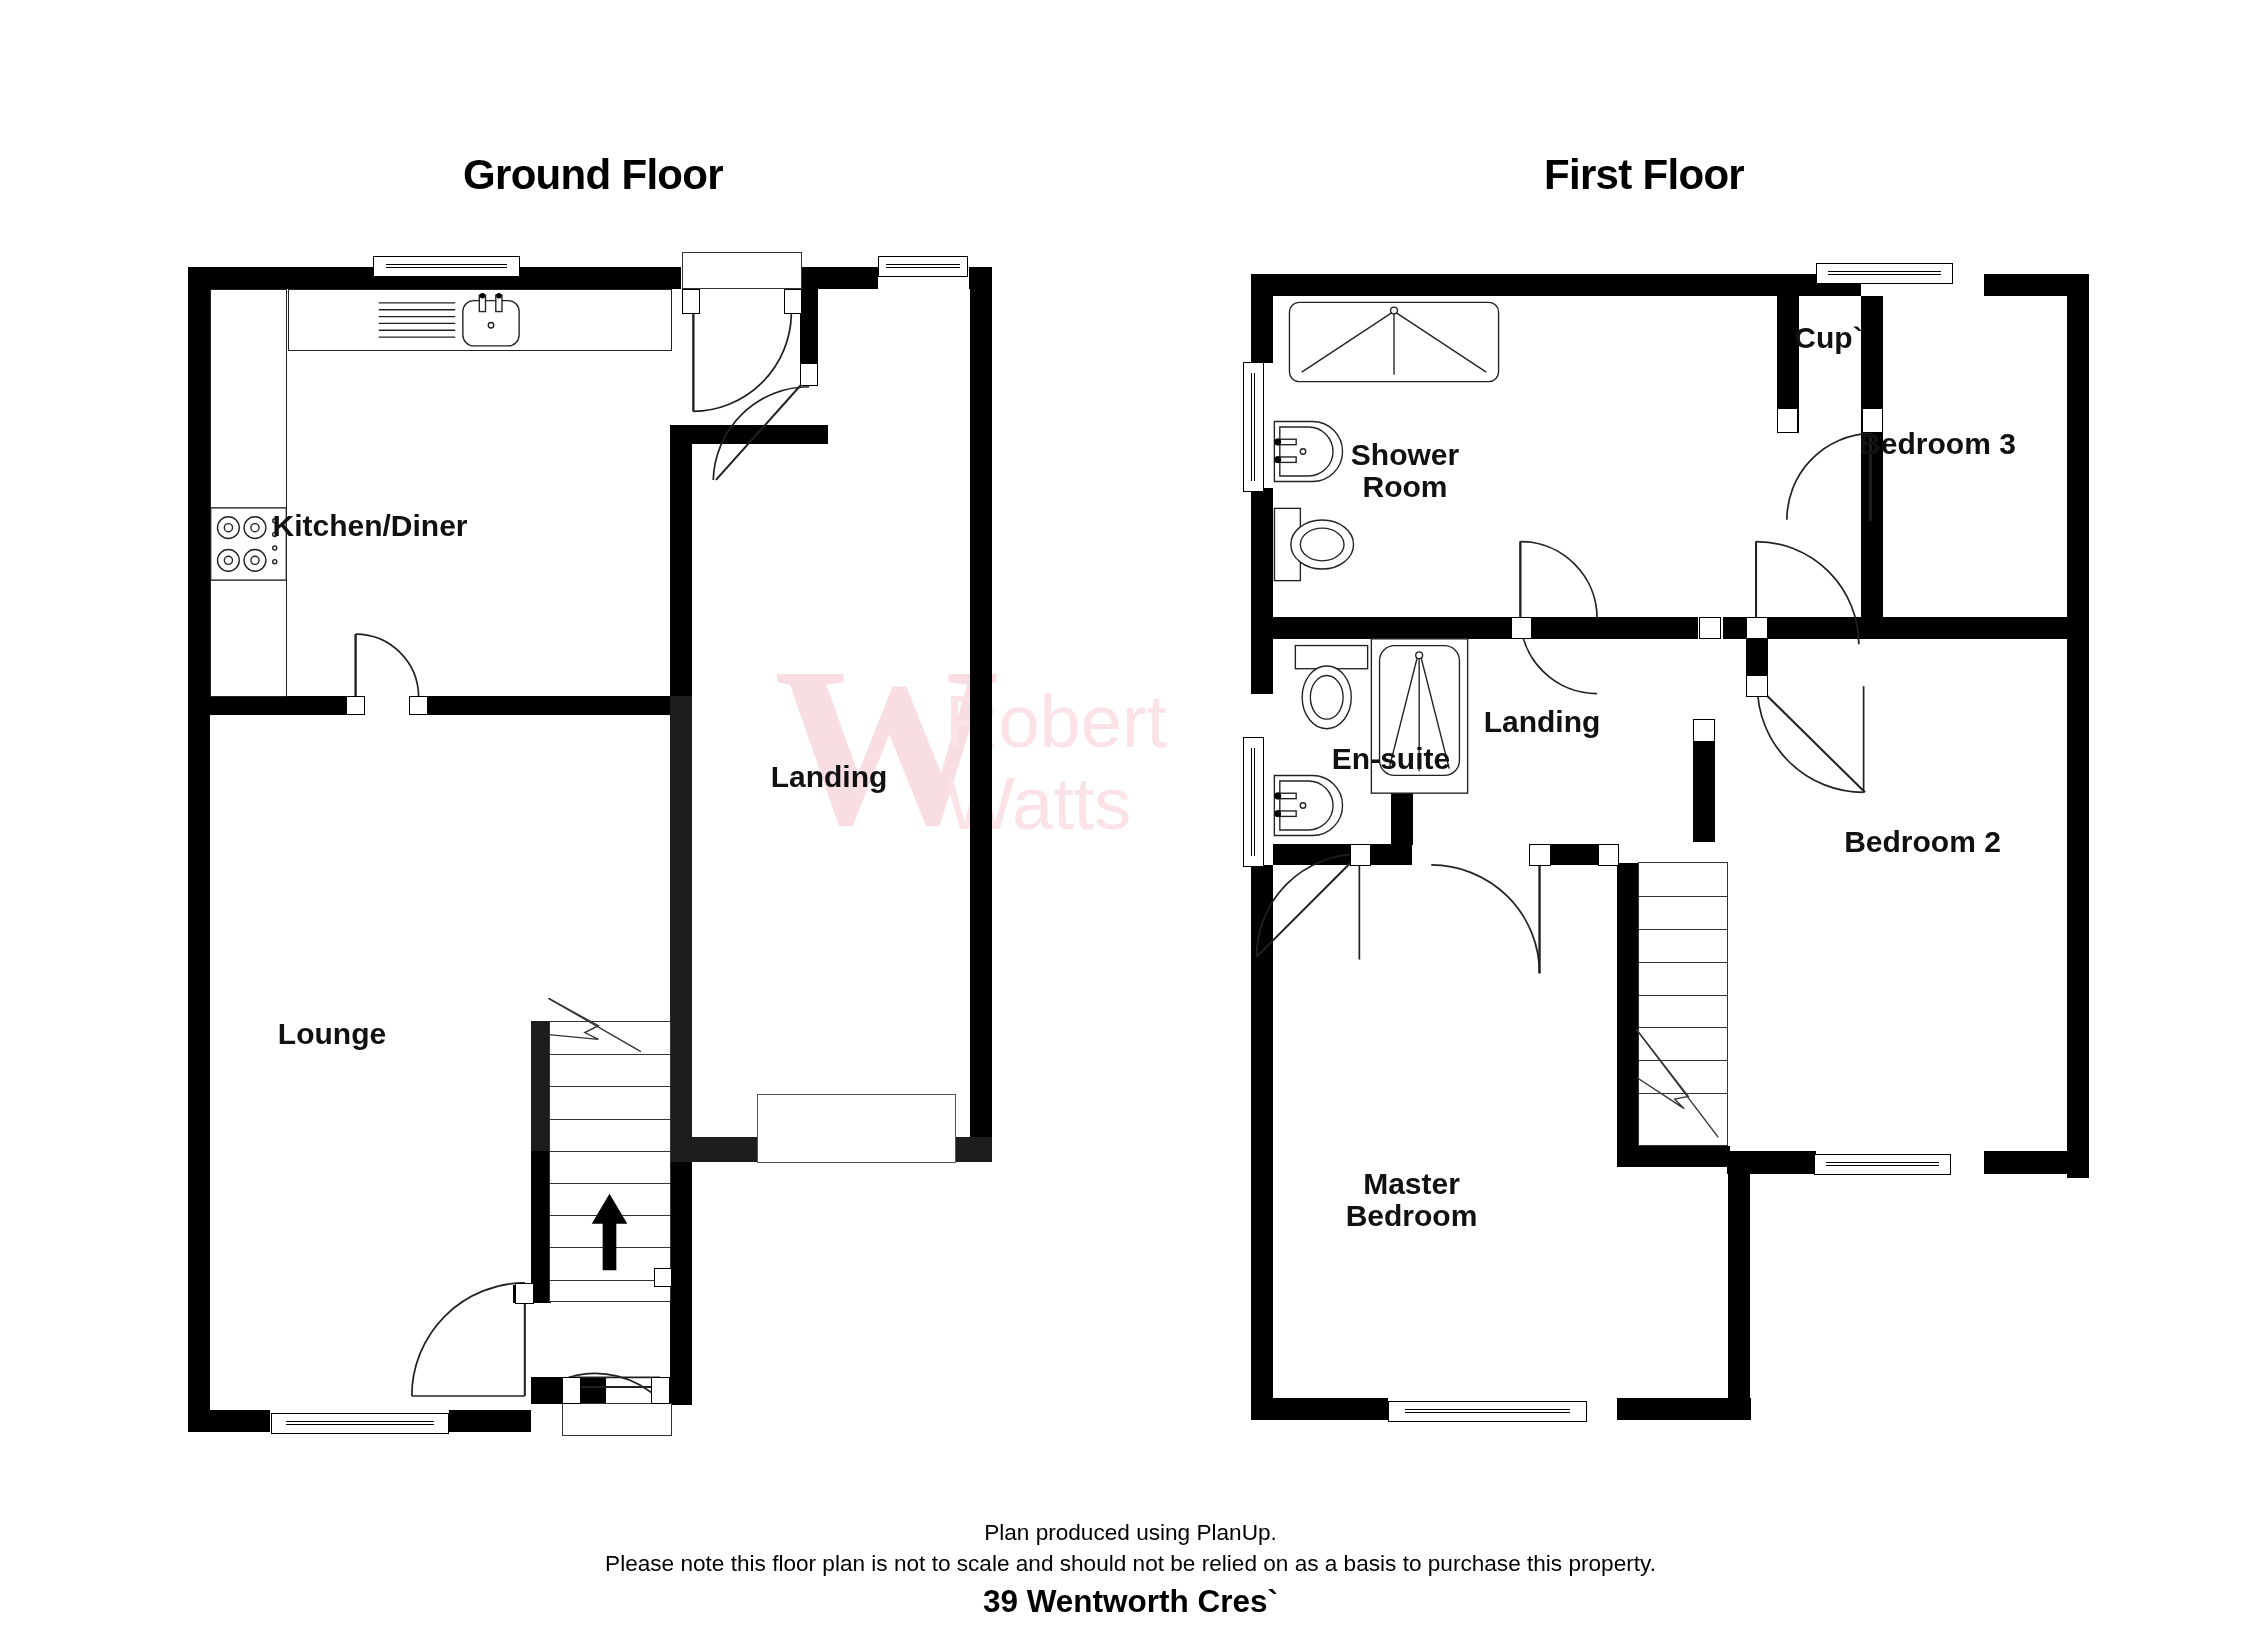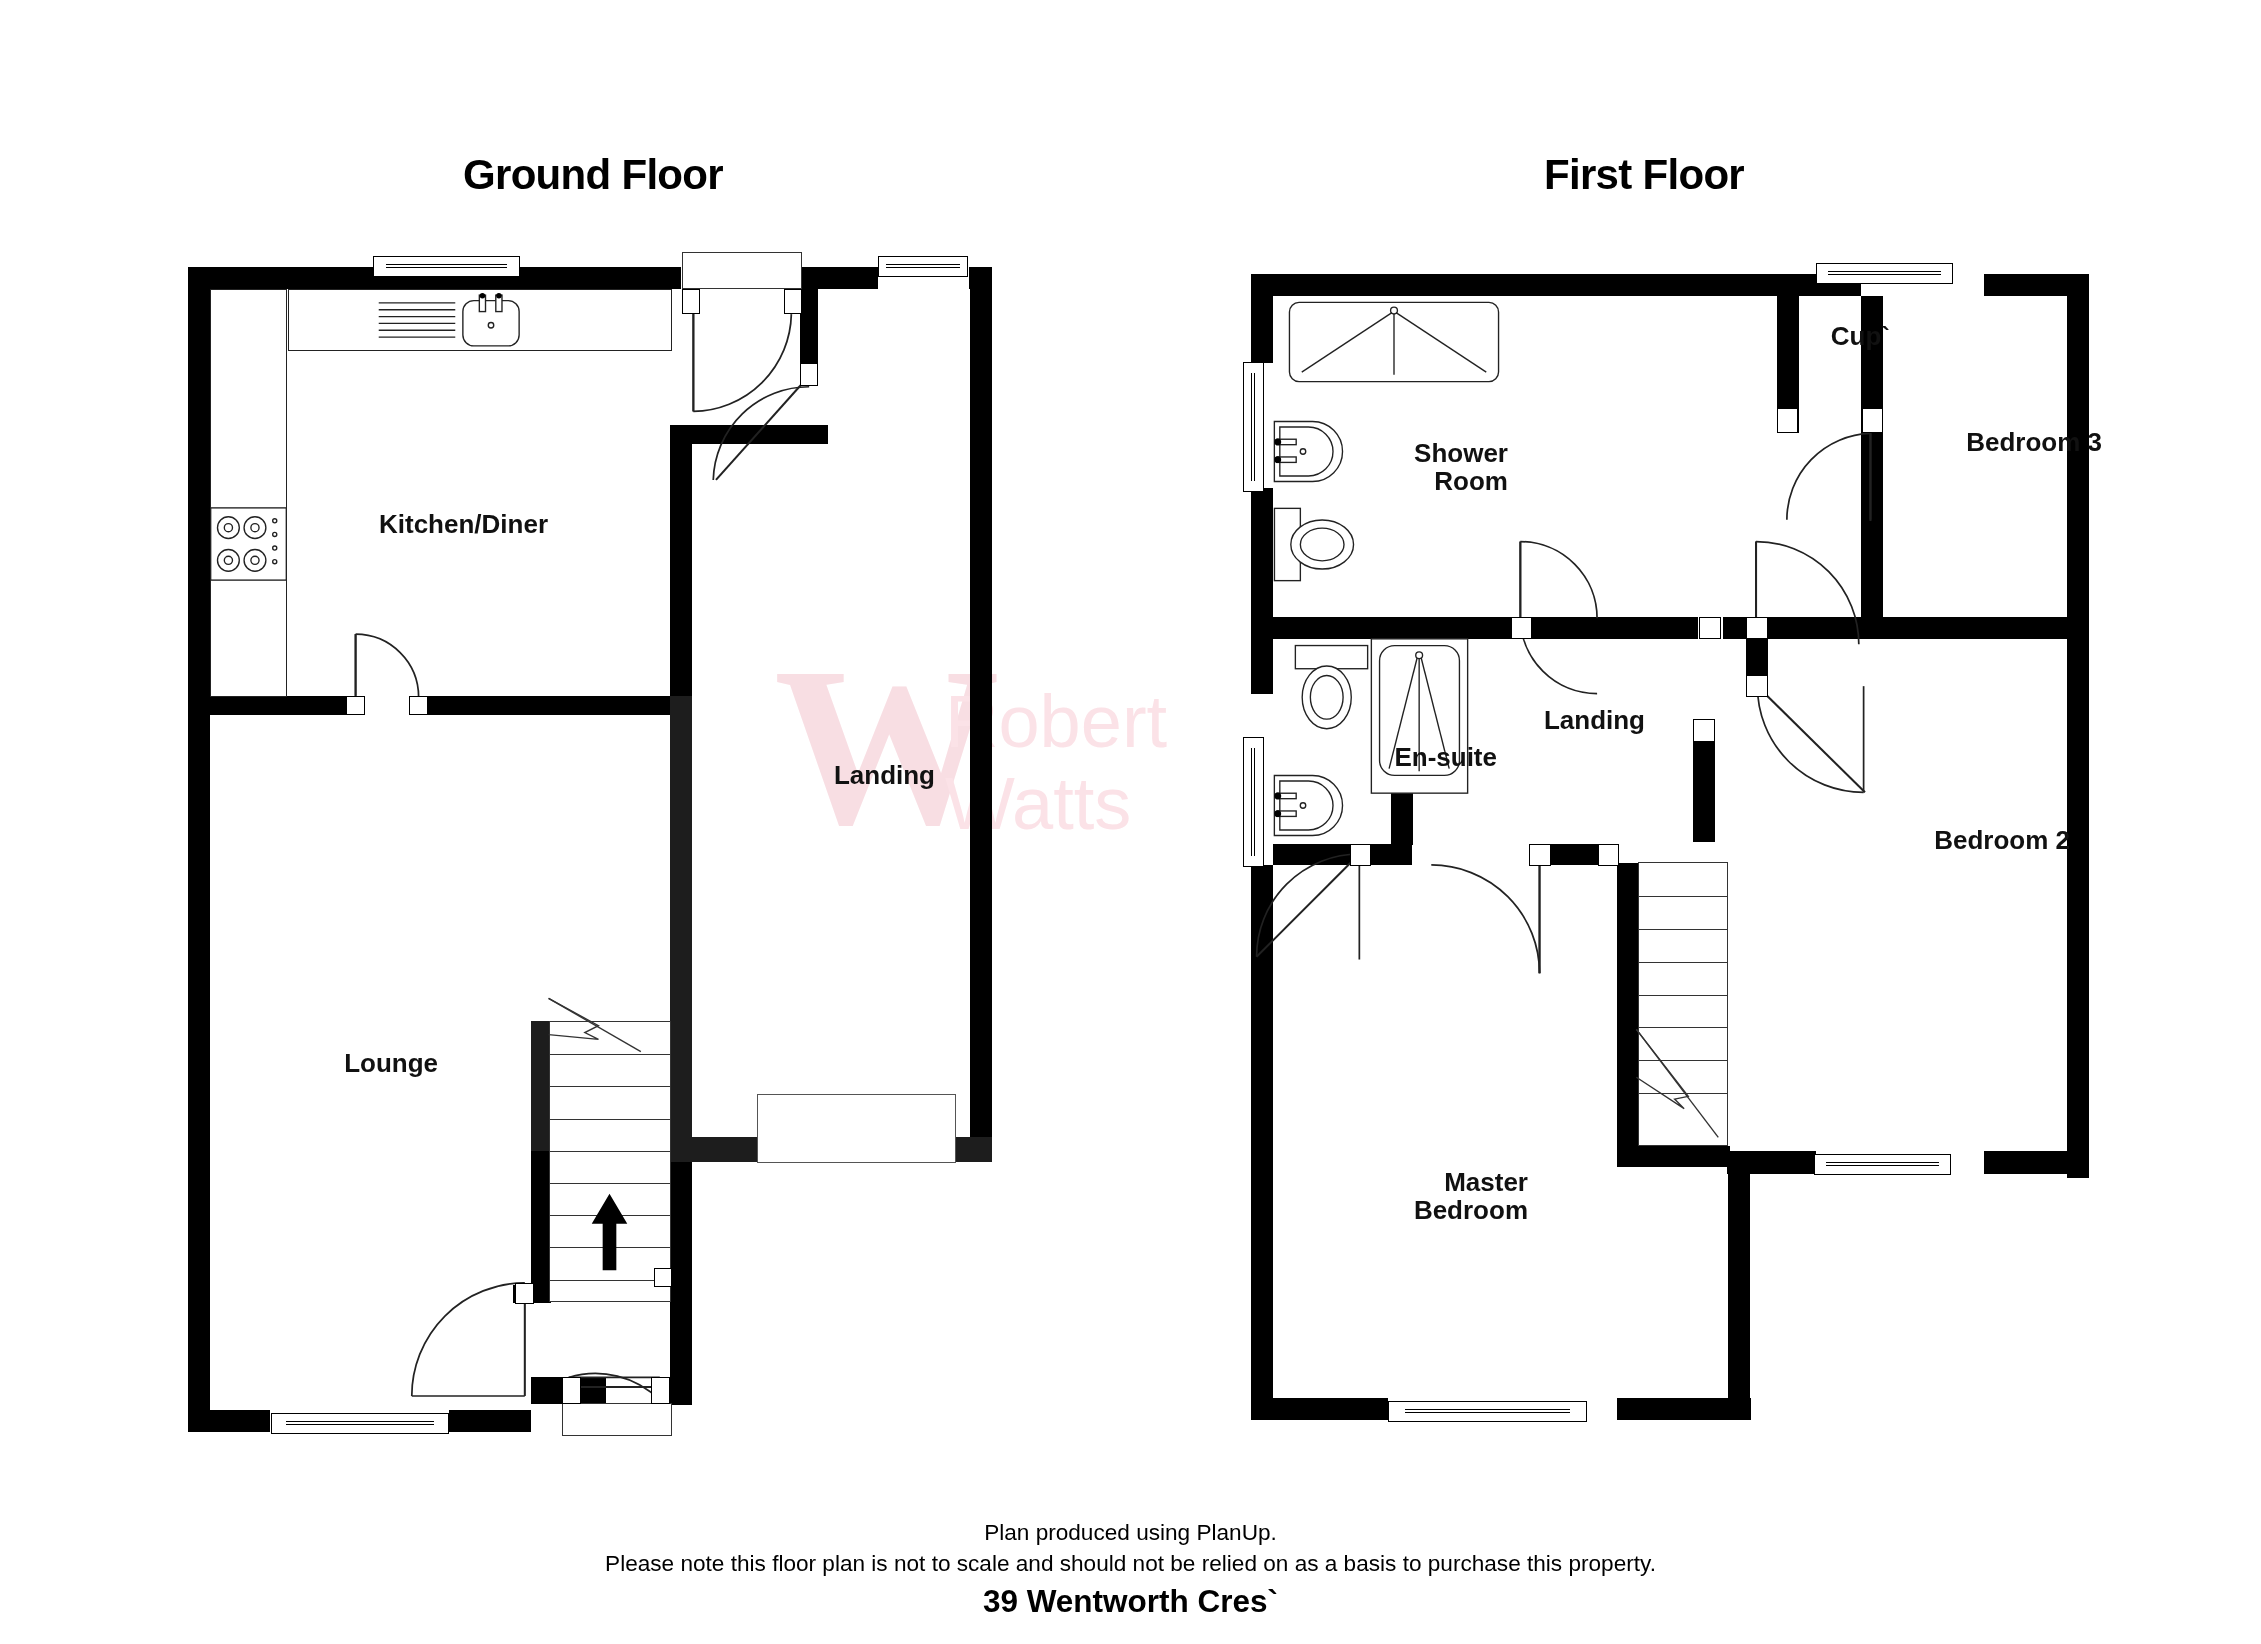--- a/index.html
+++ b/index.html
@@ -21,24 +21,24 @@
     letter-spacing:-0.7px;
     white-space:nowrap;
     text-align:center;
   }
   #ground-title{left:439px;top:151px;width:308px;}
   #first-title{left:1490px;top:151px;width:308px;}
 
   
   .room-label{
     position:absolute;
-    font-size:26px;
+    font-size:30px;
     font-weight:bold;
     line-height:1.08;
-    text-align:right;
+    text-align:center;
     white-space:pre-line;
     color:#111;
     z-index:40;
     pointer-events:none;
   }
 
   
   .wall{position:absolute;background:#000;z-index:20;}
   .wall-grey{position:absolute;background:#1d1d1d;z-index:20;}
 
@@ -249,21 +249,21 @@
       <g stroke="#222" stroke-width="3" fill="none">
         <line x1="1012" y1="440" x2="1012" y2="600"></line>
         <line x1="1181" y1="548" x2="1045" y2="700"></line>
         <line x1="519" y1="1029" x2="519" y2="925"></line>
         <line x1="766" y1="1886" x2="766" y2="2037"></line>
         <line x1="963" y1="2024" x2="830" y2="2024"></line>
       </g>
     </svg>
 
     <div class="room-label" style="left:192px;top:510px;width:356px;">Kitchen/Diner</div>
-    <div class="room-label" style="left:226px;top:1018px;width:212px;margin-top:31px;">Lounge</div>
+    <div class="room-label" style="left:226px;top:1018px;width:212px;">Lounge</div>
     <div class="room-label" style="left:723px;top:761px;width:212px;">Landing</div>
   </div>
 
   <div>
 
     <div class="wall" style="left:1251px;top:274px;width:22px;height:89px;"></div>
     <div class="wall" style="left:1251px;top:488px;width:22px;height:206px;"></div>
     <div class="wall" style="left:1251px;top:865px;width:22px;height:555px;"></div>
 
     <div class="wall" style="left:1251px;top:274px;width:548px;height:22px;"></div>

